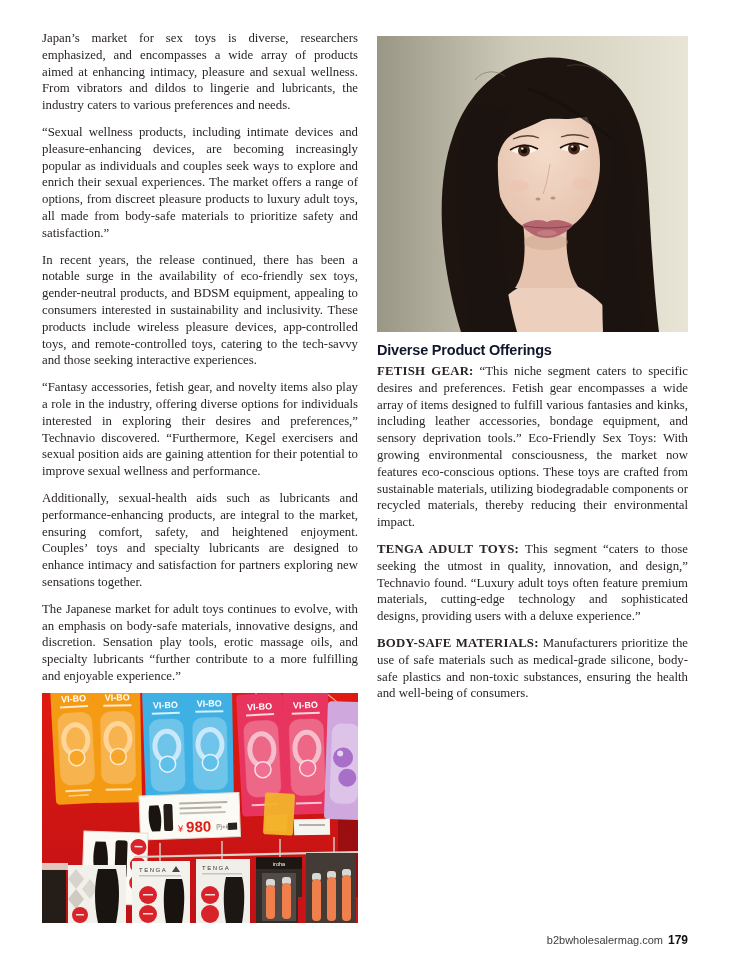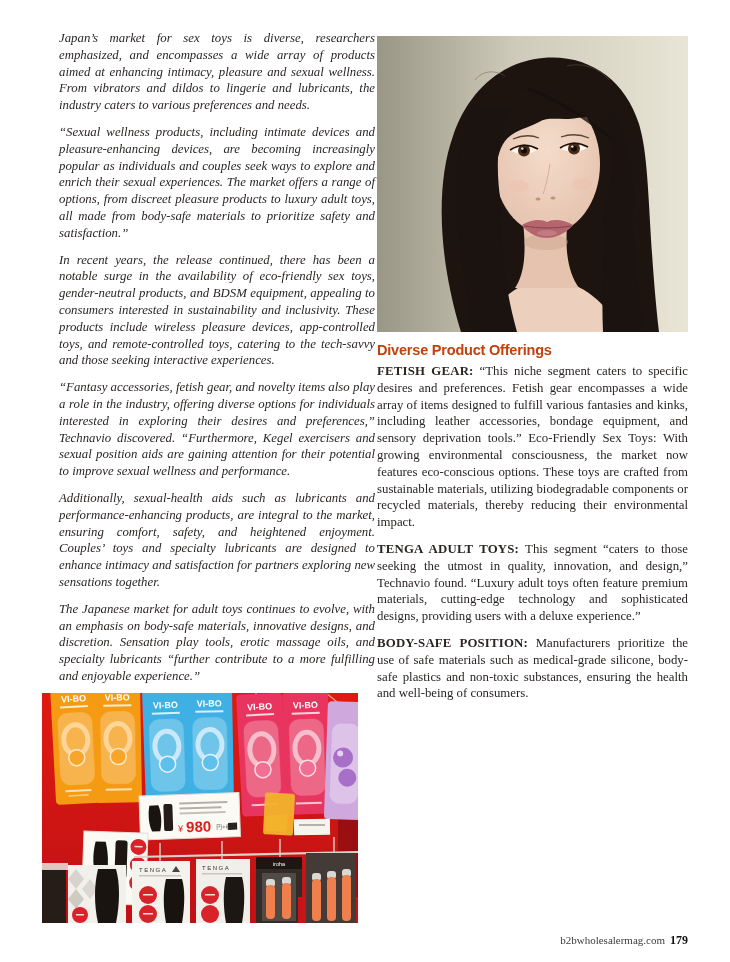--- a/index.html
+++ b/index.html
@@ -1,29 +1,29 @@
 <!DOCTYPE html>
 <html><head>
 <meta charset="utf-8">
 <style>
   html,body{margin:0;padding:0;}
   body{width:730px;height:962px;background:#ffffff;position:relative;overflow:hidden;
        font-family:"Liberation Serif", serif;color:#2b2524;}
   .page{position:absolute;inset:0;background:#fff;}
-  .col-left{position:absolute;left:59px;top:30px;width:316px;font-style:italic;}
+  .col-left{position:absolute;left:42px;top:30px;width:316px;}
   .col-right{position:absolute;left:377px;top:36px;width:311px;}
   .para{font-size:12.8px;line-height:16.8px;text-align:justify;margin:0 0 10px 0;}
   .para:last-child{margin-bottom:0;}
   .lead{font-weight:bold;letter-spacing:.2px;}
   .section-heading{font-family:"Liberation Sans",sans-serif;font-weight:bold;font-size:14.5px;
-       color:#c2410c;margin:10px 0 5px 0;letter-spacing:-0.2px;}
+       color:#0f172a;margin:10px 0 5px 0;letter-spacing:-0.2px;}
   .photo{display:block;overflow:hidden;}
   .photo-doll{width:311px;height:296px;}
   .photo-store{position:absolute;left:42px;top:693px;width:316px;height:230px;}
-  .footer{position:absolute;right:42px;top:933px;font-family:Liberation Serif, serif;
+  .footer{position:absolute;right:42px;top:933px;font-family:Liberation Sans, sans-serif;
        font-size:11px;color:#3f3b3b;white-space:nowrap;margin-left:9px;}
   .footer .pageno{font-weight:bold;font-size:12px;color:#121212;margin-left:5px;}
   svg{display:block;}
   .svg-label{font-family:"Liberation Sans",sans-serif;font-weight:bold;}
   .svg-tiny{font-family:"Liberation Sans",sans-serif;}
 </style>
 </head>
 <body>
 
 <div class="page">
@@ -286,20 +286,20 @@
         <path d="M240,250 C235,265 238,282 244,296" fill="none" stroke="#1b1310" stroke-width="6"></path>
         <path d="M128,40 C118,34 106,34 98,44" fill="none" stroke="#6b5843" stroke-width="0.8" opacity="0.6"></path>
         <path d="M190,30 C205,26 222,32 232,44" fill="none" stroke="#6b5843" stroke-width="0.8" opacity="0.6"></path>
       </svg>
     </div>
 
     <h2 class="section-heading">Diverse Product Offerings</h2>
 
     <p class="para"><span class="lead">FETISH GEAR:</span> <span>“This niche segment caters to specific desires and preferences. Fetish gear encompasses a wide array of items designed to fulfill various fantasies and kinks, including leather accessories, bondage equipment, and sensory deprivation tools.” Eco-Friendly Sex Toys: With growing environmental consciousness, the market now features eco-conscious options. These toys are crafted from sustainable materials, utilizing biodegradable components or recycled materials, thereby reducing their environmental impact.</span></p>
     <p class="para"><span class="lead">TENGA ADULT TOYS:</span> <span>This segment “caters to those seeking the utmost in quality, innovation, and design,” Technavio found. “Luxury adult toys often feature premium materials, cutting-edge technology and sophisticated designs, providing users with a deluxe experience.”</span></p>
-    <p class="para"><span class="lead">BODY-SAFE POSITION:</span> <span>Manufacturers prioritize the use of safe materials such as medical-grade silicone, body-safe plastics and non-toxic substances, ensuring the health and well-being of consumers.</span></p>
+    <p class="para"><span class="lead">BODY-SAFE MATERIALS:</span> <span>Manufacturers prioritize the use of safe materials such as medical-grade silicone, body-safe plastics and non-toxic substances, ensuring the health and well-being of consumers.</span></p>
   </div>
 
   <div class="footer">
     <span class="site">b2bwholesalermag.com</span><span class="pageno">179</span>
   </div>
 
 </div>
 
 </body></html>

